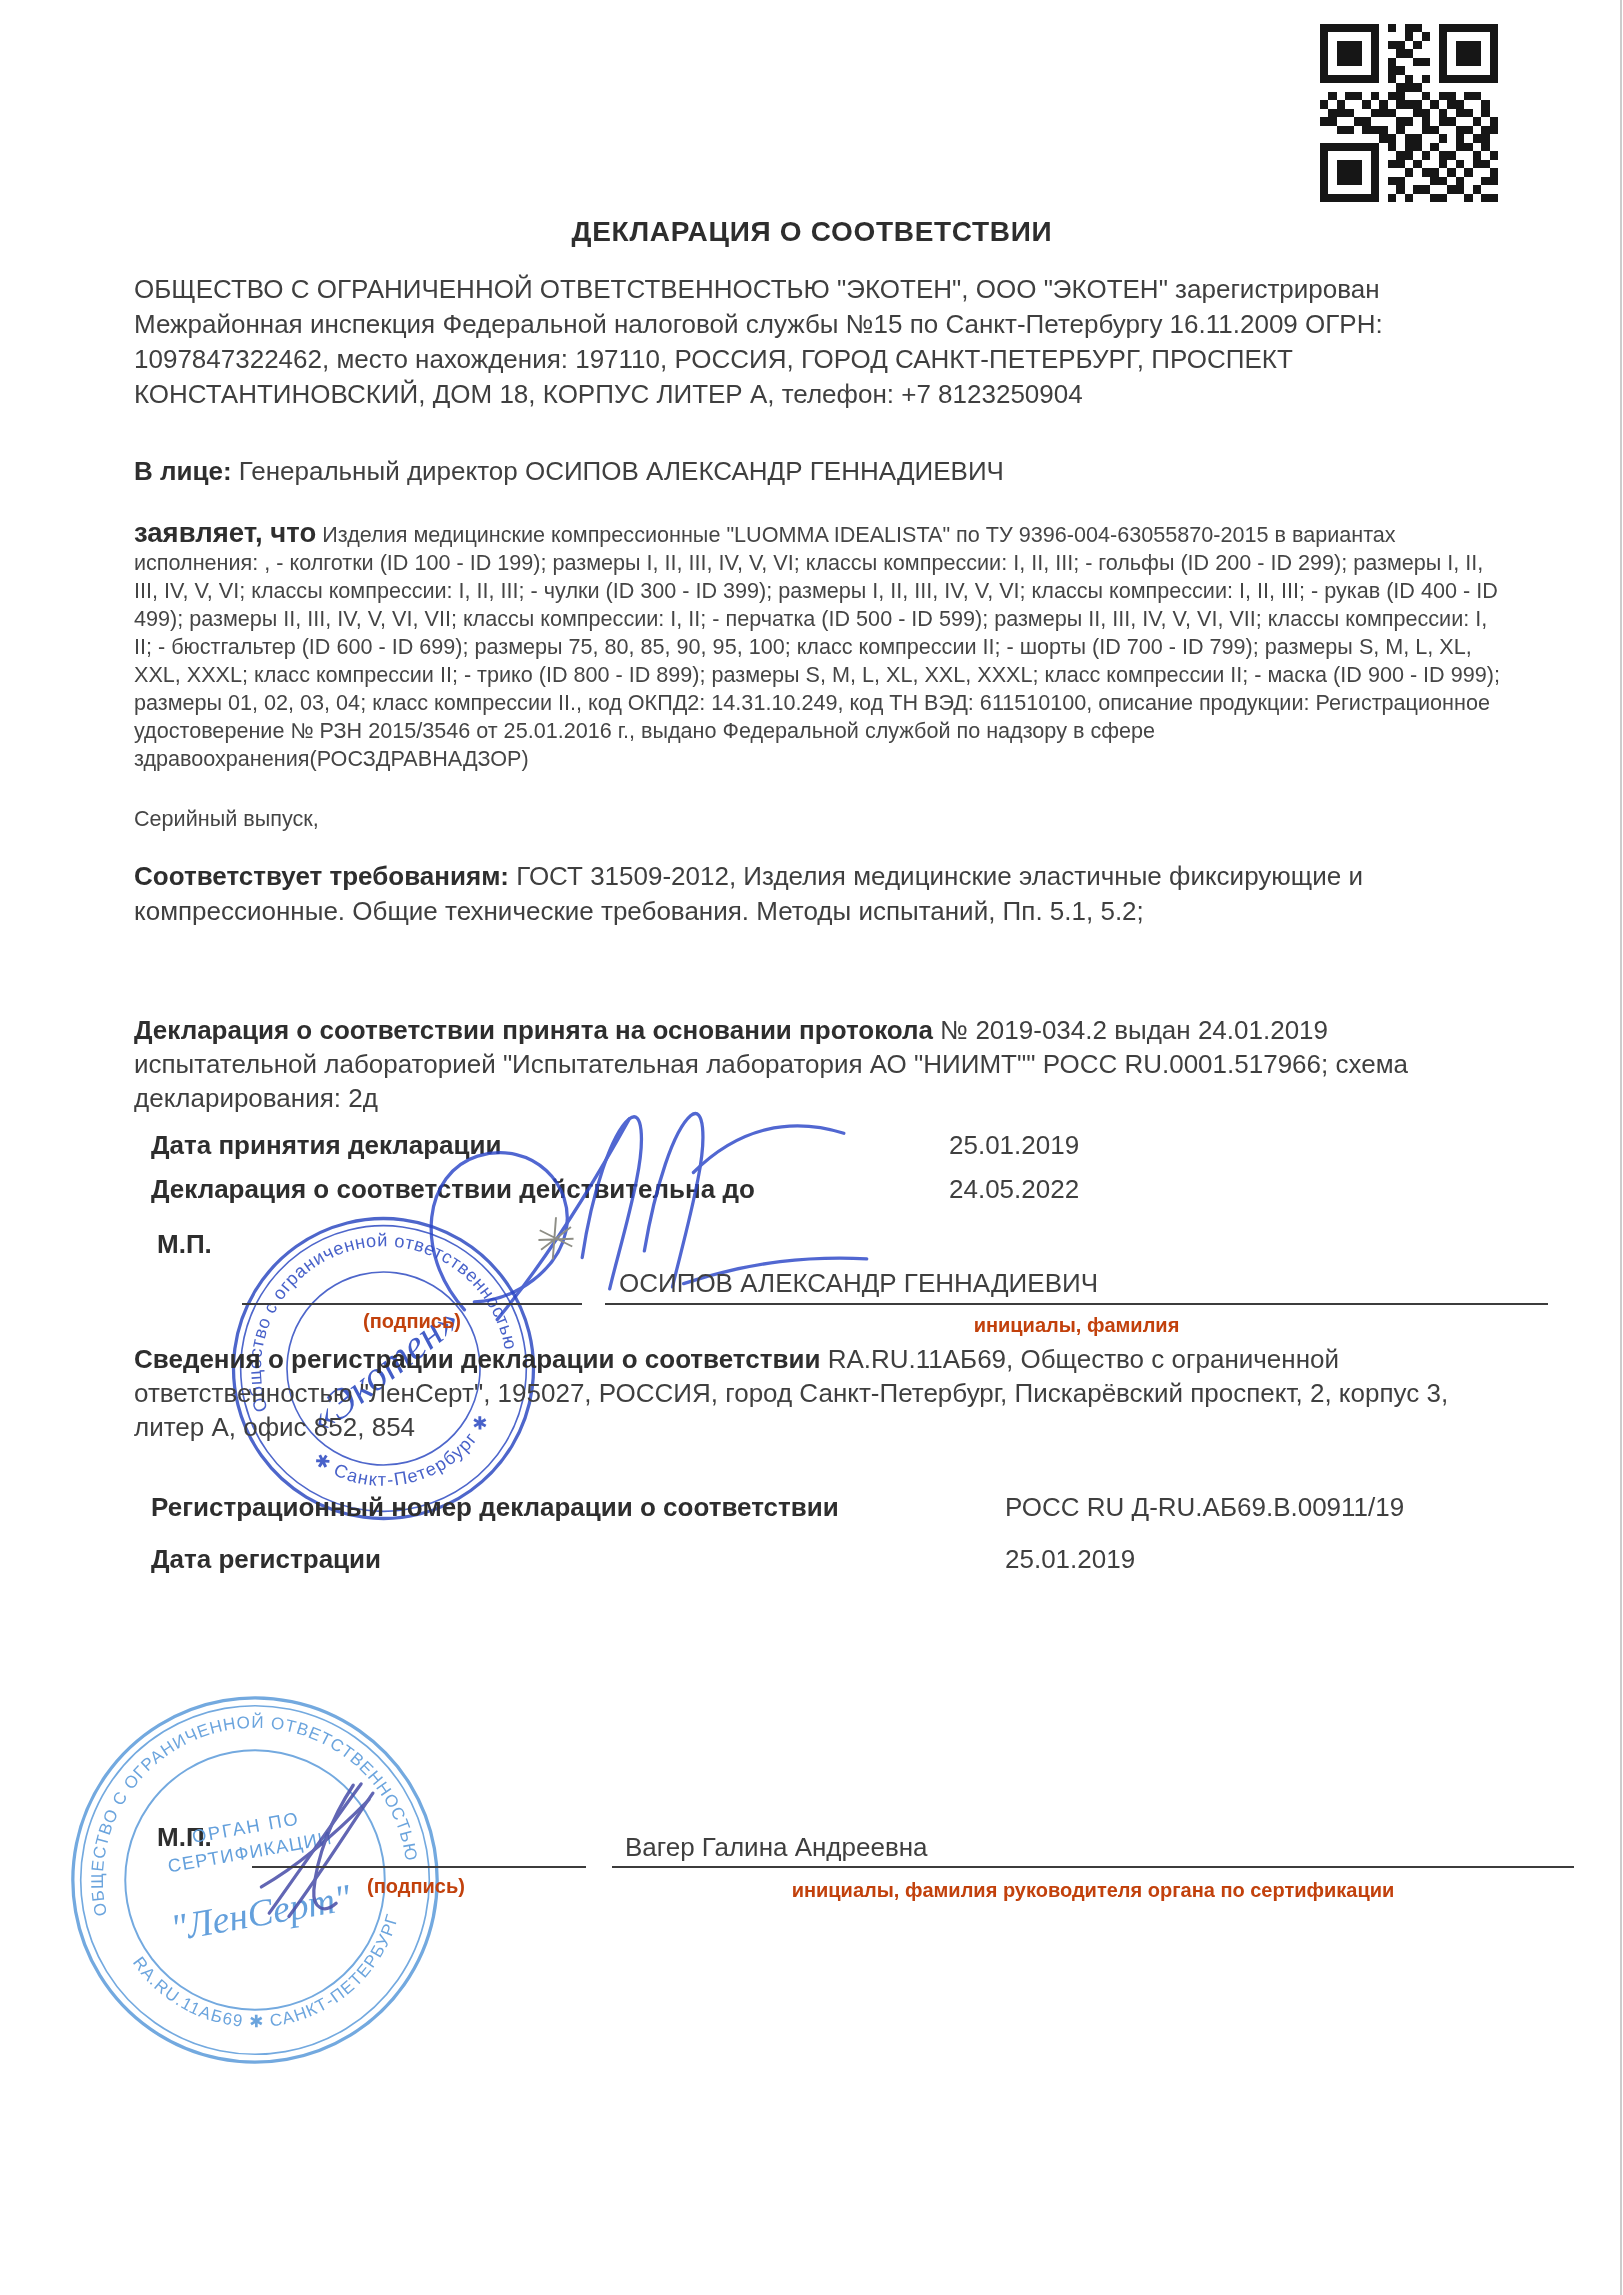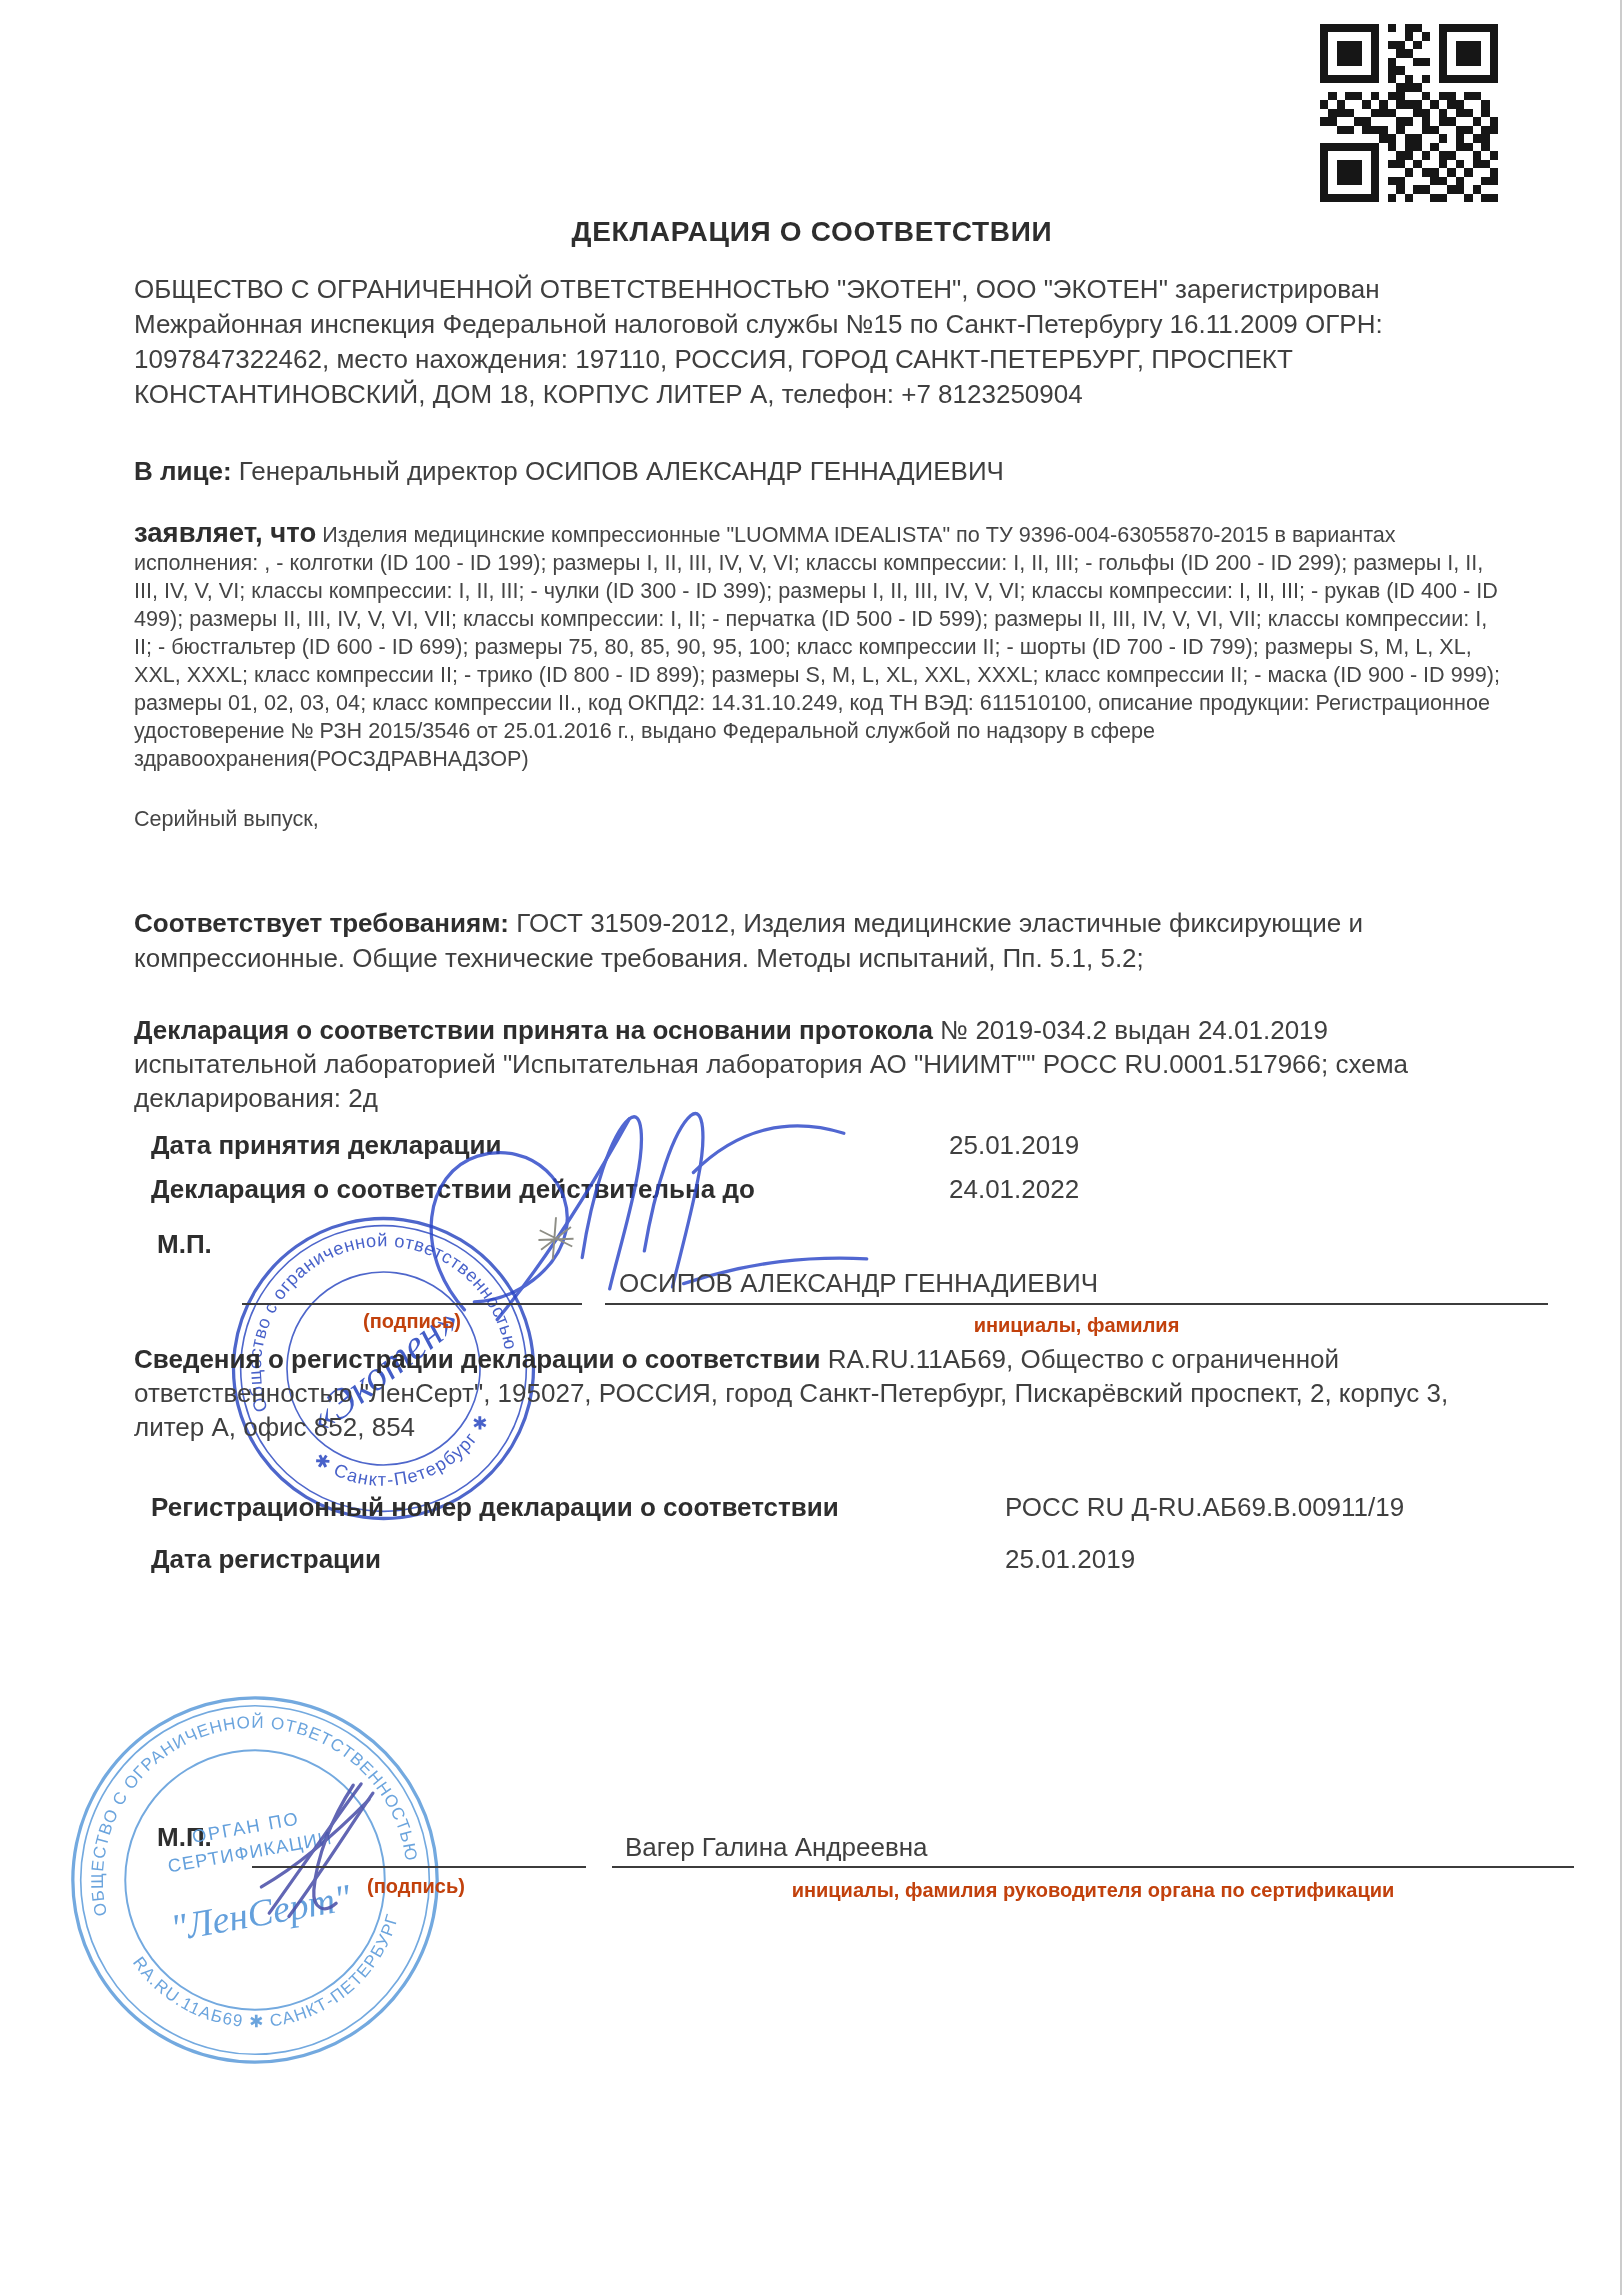--- a/index.html
+++ b/index.html
@@ -478,28 +478,28 @@
 
   <p class="abs t40 w" style="left:134px;top:272px;">ОБЩЕСТВО С ОГРАНИЧЕННОЙ ОТВЕТСТВЕННОСТЬЮ "ЭКОТЕН", ООО "ЭКОТЕН" зарегистрирован Межрайонная инспекция Федеральной налоговой службы №15 по Санкт-Петербургу 16.11.2009 ОГРН: 1097847322462, место нахождения: 197110, РОССИЯ, ГОРОД САНКТ-ПЕТЕРБУРГ, ПРОСПЕКТ КОНСТАНТИНОВСКИЙ, ДОМ 18, КОРПУС ЛИТЕР А, телефон: +7 8123250904</p>
 
   <p class="abs t40 w" style="left:134px;top:454px;"><span class="b">В лице:</span> <span>Генеральный директор ОСИПОВ АЛЕКСАНДР ГЕННАДИЕВИЧ</span></p>
 
   <p class="abs t33 w" style="left:134px;top:519px;"><span class="b" style="font-size:27.5px;">заявляет, что</span> <span>Изделия медицинские компрессионные "LUOMMA IDEALISTA" по ТУ 9396-004-63055870-2015 в вариантах исполнения: , - колготки (ID 100 - ID 199); размеры I, II, III, IV, V, VI; классы компрессии: I, II, III; - гольфы (ID 200 - ID 299); размеры I, II, III, IV, V, VI; классы компрессии: I, II, III; - чулки (ID 300 - ID 399); размеры I, II, III, IV, V, VI; классы компрессии: I, II, III; - рукав (ID 400 - ID 499); размеры II, III, IV, V, VI, VII; классы компрессии: I, II; - перчатка (ID 500 - ID 599); размеры II, III, IV, V, VI, VII; классы компрессии: I, II; - бюстгальтер (ID 600 - ID 699); размеры 75, 80, 85, 90, 95, 100; класс компрессии II; - шорты (ID 700 - ID 799); размеры S, M, L, XL, XXL, XXXL; класс компрессии II; - трико (ID 800 - ID 899); размеры S, M, L, XL, XXL, XXXL; класс компрессии II; - маска (ID 900 - ID 999); размеры 01, 02, 03, 04; класс компрессии II., код ОКПД2: 14.31.10.249, код ТН ВЭД: 611510100, описание продукции: Регистрационное удостоверение № РЗН 2015/3546 от 25.01.2016 г., выдано Федеральной службой по надзору в сфере здравоохранения(РОСЗДРАВНАДЗОР)</span></p>
 
   <p class="abs t33 w" style="left:134px;top:805px;">Серийный выпуск,</p>
 
 
-  <p class="abs t40 w" style="left:134px;top:906px;"><span class="b">Соответствует требованиям:</span> <span>ГОСТ 31509-2012, Изделия медицинские эластичные фиксирующие и компрессионные. Общие технические требования. Методы испытаний, Пп. 5.1, 5.2;</span></p>
+  <p class="abs t40 w" style="left:134px;top:859px;"><span class="b">Соответствует требованиям:</span> <span>ГОСТ 31509-2012, Изделия медицинские эластичные фиксирующие и компрессионные. Общие технические требования. Методы испытаний, Пп. 5.1, 5.2;</span></p>
 
   <p class="abs t40 w" style="left:134px;top:1013px;line-height:34px;"><span class="b">Декларация о соответствии принята на основании протокола</span> <span>№ 2019-034.2 выдан 24.01.2019 испытательной лабораторией "Испытательная лаборатория АО "НИИМТ"" РОСС RU.0001.517966; схема декларирования: 2д</span></p>
 
   <div class="abs t40 b" style="left:151px;top:1128px;">Дата принятия декларации</div>
   <div class="abs t40" style="left:949px;top:1128px;">25.01.2019</div>
   <div class="abs t40 b" style="left:151px;top:1172px;">Декларация о соответствии действительна до</div>
-  <div class="abs t40" style="left:949px;top:1172px;">24.01.2022</div>
+  <div class="abs t40" style="left:949px;top:1172px;">24.05.2022</div>
 
   <div class="abs t40 b" style="left:157px;top:1227px;">М.П.</div>
 
   <svg class="abs" style="left:227px;top:1212px;transform:rotate(-14deg);" width="313" height="313" viewBox="0 0 480 480">
     <g fill="none" stroke="#2f4cc2" opacity="0.85">
       <circle cx="240" cy="240" r="230" stroke-width="5"></circle>
       <circle cx="240" cy="240" r="219" stroke-width="2.5"></circle>
       <circle cx="240" cy="240" r="148" stroke-width="2.5"></circle>
     </g>
     <defs>

